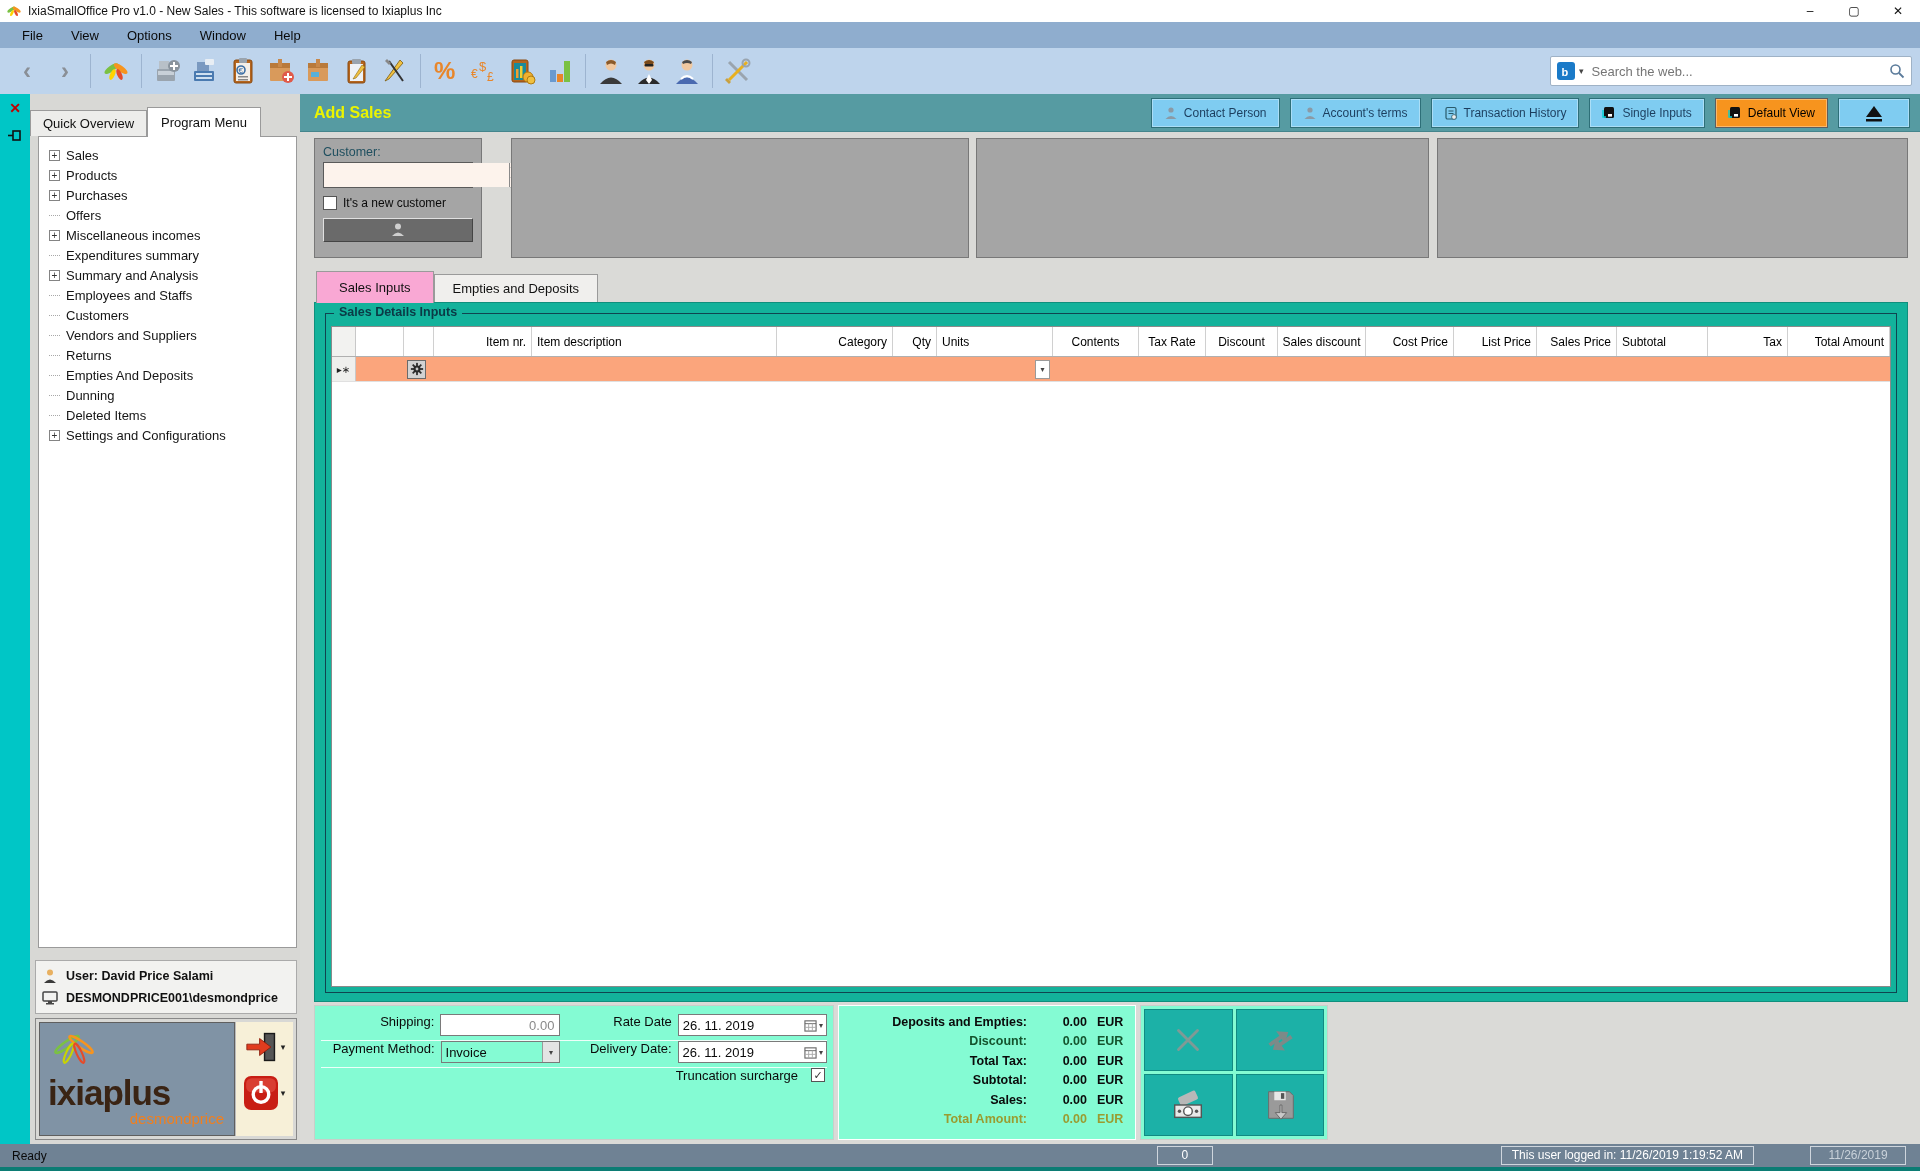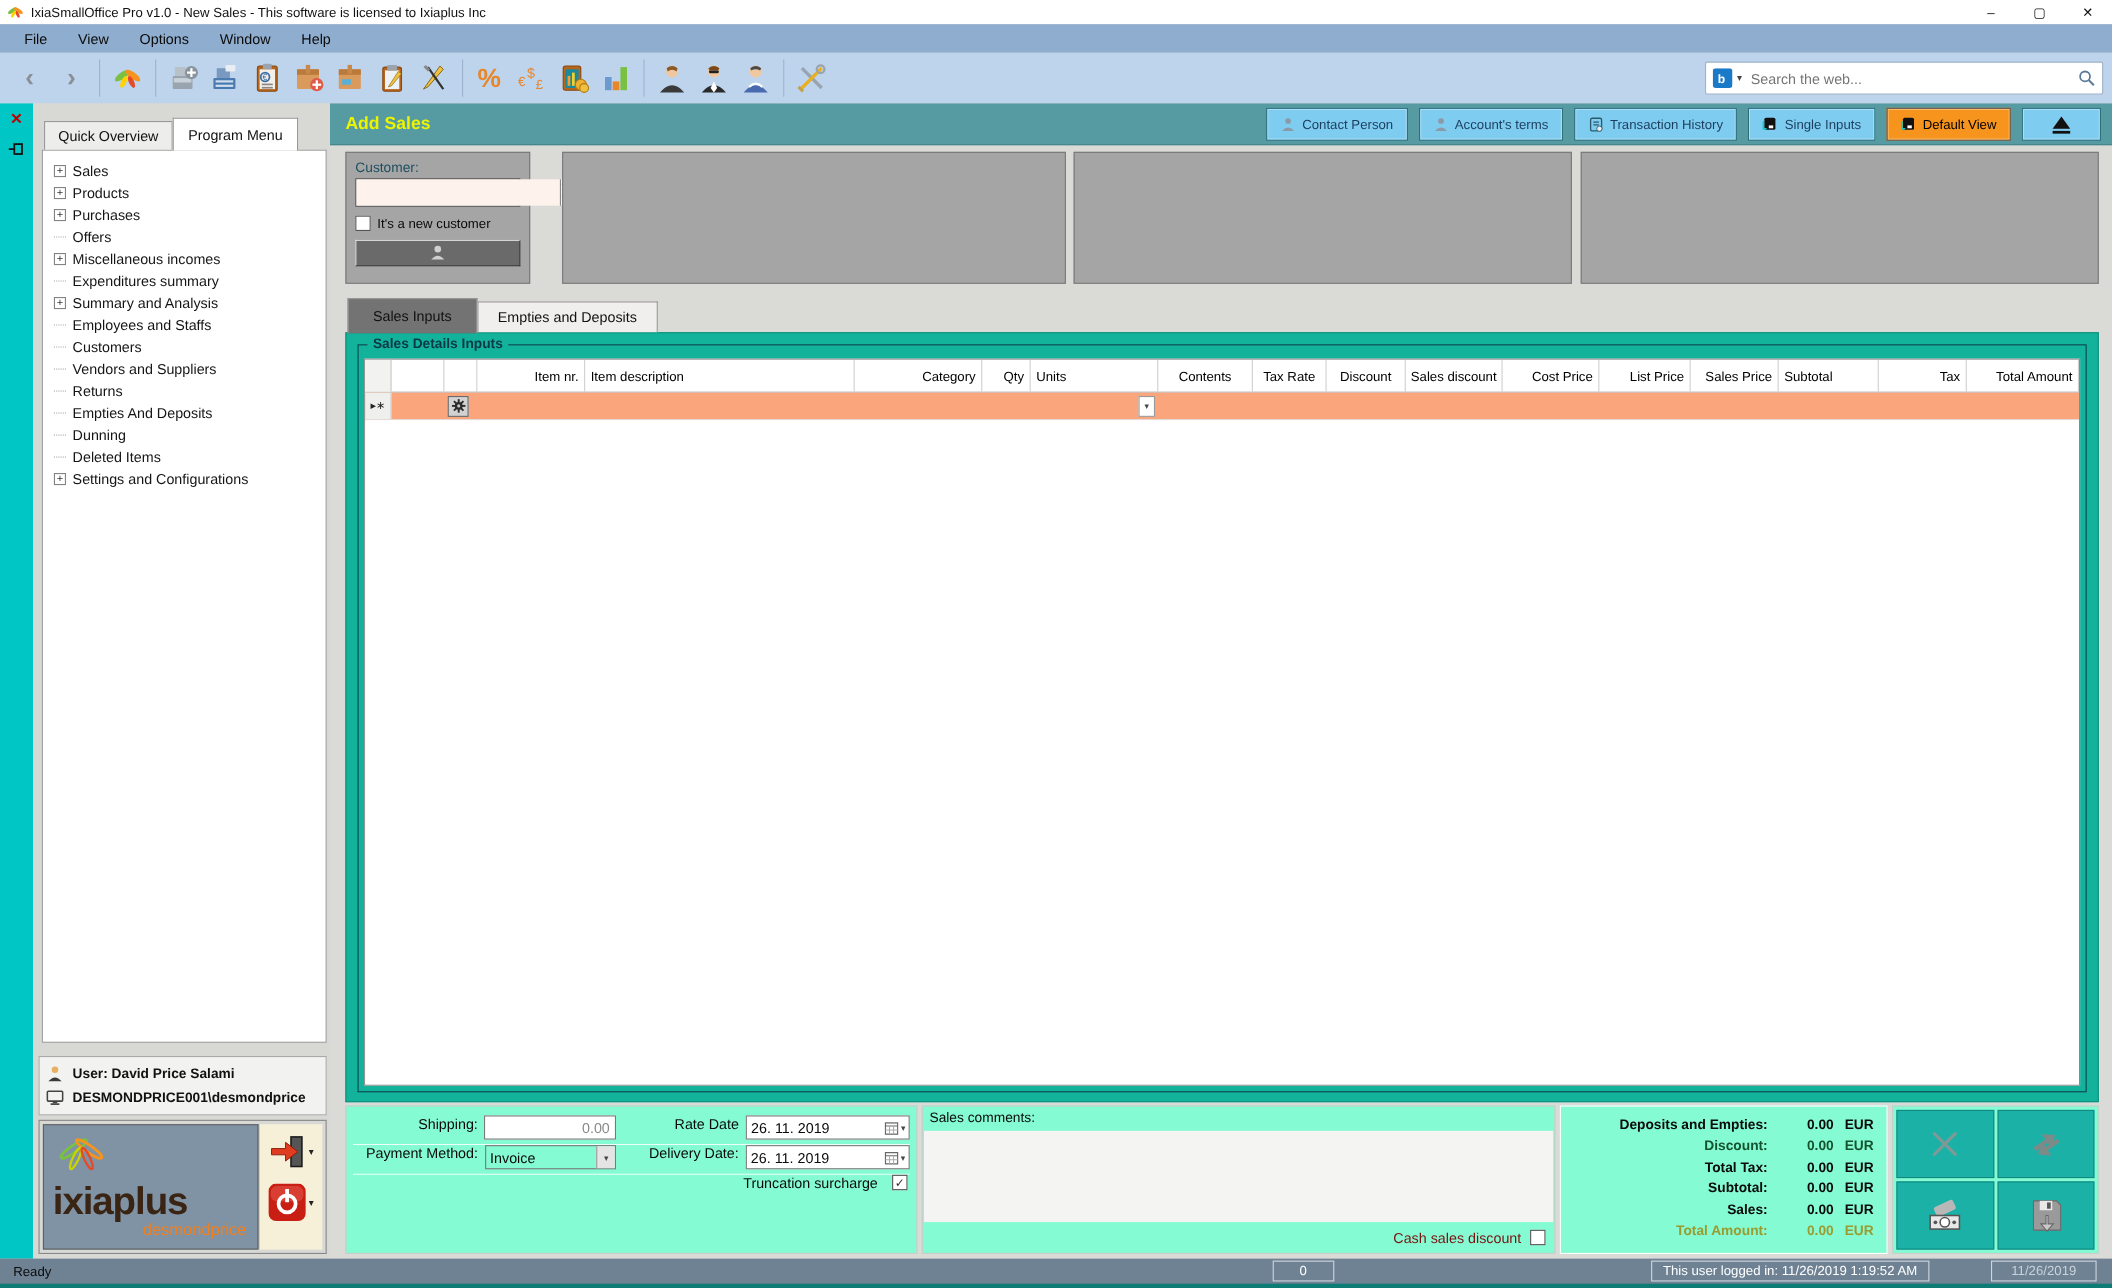--- a/index.html
+++ b/index.html
@@ -32,21 +32,21 @@
   .searchbox svg.mag { width:16px; height:16px; }
 
   
   .main { display:flex; height:1050px; }
   .cyanstrip { width:30px; background:#00c6c6; display:flex; flex-direction:column; align-items:center; padding-top:6px; }
   .cyanstrip .xclose { color:#c00000; font-weight:bold; font-size:14px; height:22px; }
   .cyanstrip svg { width:16px; height:16px; margin-top:6px; }
 
   
   .sidebar { width:270px; background:#d8d8d5; display:flex; flex-direction:column; padding:12px 0 4px 0; }
-  .side-tabs { display:flex; align-items:flex-end; padding-left:10px; height:30px; position:relative; z-index:2;}
+  .side-tabs { display:flex; align-items:flex-end; height:30px; position:relative; z-index:2;}
   .side-tab { padding:5px 12px; background:#ededeb; border:1px solid #9a9a9a; border-bottom:none; font-size:13px; color:#111;}
   .side-tab.active { background:#fff; padding:7px 13px; margin-bottom:-1px; }
   .tree-panel { background:#fff; border:1px solid #9a9a9a; margin:0 3px 0 8px; flex:1; padding:8px 2px 4px 4px; overflow:hidden; position:relative;}
   .tree-item { display:flex; align-items:center; height:20px; }
   .tree-box { width:11px; height:11px; border:1px solid #848484; background:#fff; font-size:10px; line-height:9px;
     text-align:center; color:#333; margin:0 6px 0 6px; flex:none; }
   .tree-dash { width:11px; height:11px; margin:0 6px 0 6px; flex:none; border-bottom:1px dotted #a8a8a8; height:1px; align-self:center; }
   .tree-label { font-size:13px; color:#151515; white-space:nowrap; }
   .user-panel { background:#f2f2f0; border:1px solid #aaa; margin:12px 3px 0 5px; padding:4px 6px; }
   .user-row { display:flex; align-items:center; gap:8px; height:22px; font-size:12.5px; font-weight:bold; color:#111; }
@@ -88,21 +88,21 @@
     justify-content:center; font-size:11px; color:#333; flex:none;}
   .person-btn { margin-top:8px; height:24px; background:#6a6a6a; border:1px solid #e0e0e0; border-right-color:#444;
     border-bottom-color:#444; display:flex; align-items:center; justify-content:center; }
   .person-btn svg { width:16px; height:16px; }
   .sp1 { width:29px; } .sp2 { width:7px; } .sp3 { width:8px; }
   .p2 { width:458px; } .p3 { width:453px; } .p4 { flex:1; }
 
   
   .ctabs { display:flex; align-items:flex-end; height:32px; margin-top:12px; padding-left:2px; position:relative; z-index:2;}
   .ctab { padding:6px 18px; background:#f0efed; border:1px solid #9a9a9a; border-bottom:none; font-size:13px; color:#111; }
-  .ctab.active { background:#737373; padding:8px 22px; margin-bottom:-1px; }
+  .ctab.active { background:#f9a8d4; padding:8px 22px; margin-bottom:-1px; }
 
   
   .teal-panel { flex:1; background:#13b29b; border:1px solid #0f8f7d; padding:10px 10px 8px 10px; }
   .fieldset { height:100%; border:1px solid #0f4450; position:relative; padding:12px 5px 5px 5px; }
   .legend { position:absolute; top:-9px; left:8px; background:#13b29b; padding:0 5px; color:#0b3a46;
     font-weight:bold; font-size:12.5px; }
   .grid { background:#fff; height:100%; border:1px solid #8a8a8a; display:flex; flex-direction:column; overflow:hidden;}
   .grid-head { display:flex; height:30px; border-bottom:1px solid #b0b0b0; background:#fff; }
   .gh-corner { width:24px; border-right:1px solid #c8c8c8; background:#f2f2f0; flex:none;}
   .gh-cell { border-right:1px solid #d0d0d0; font-size:12px; color:#000; padding:0 5px; display:flex;
@@ -661,28 +661,20 @@
                 </svg>
               <span class="dd">▾</span>
             </div>
           </div>
           <div class="frow trunc-row">
             <span class="flabel" style="width:auto">Truncation surcharge</span>
             <div class="checkbox">✓</div>
           </div>
         </div>
 
-        <div class="bcomments mint">
-          <div class="comm-label">Sales comments:</div>
-          <textarea class="comm-area" style=""></textarea>
-          <div class="cash-row">
-            <span>Cash sales discount</span>
-            <div class="checkbox"></div>
-          </div>
-        </div>
 
         <div class="btotals mint" id="totals">
             <div class="trow">
               <span class="tl">Deposits and Empties:</span>
               <span class="tv">0.00</span>
               <span class="tc">EUR</span>
             </div>
             <div class="trow discount">
               <span class="tl">Discount:</span>
               <span class="tv">0.00</span>

